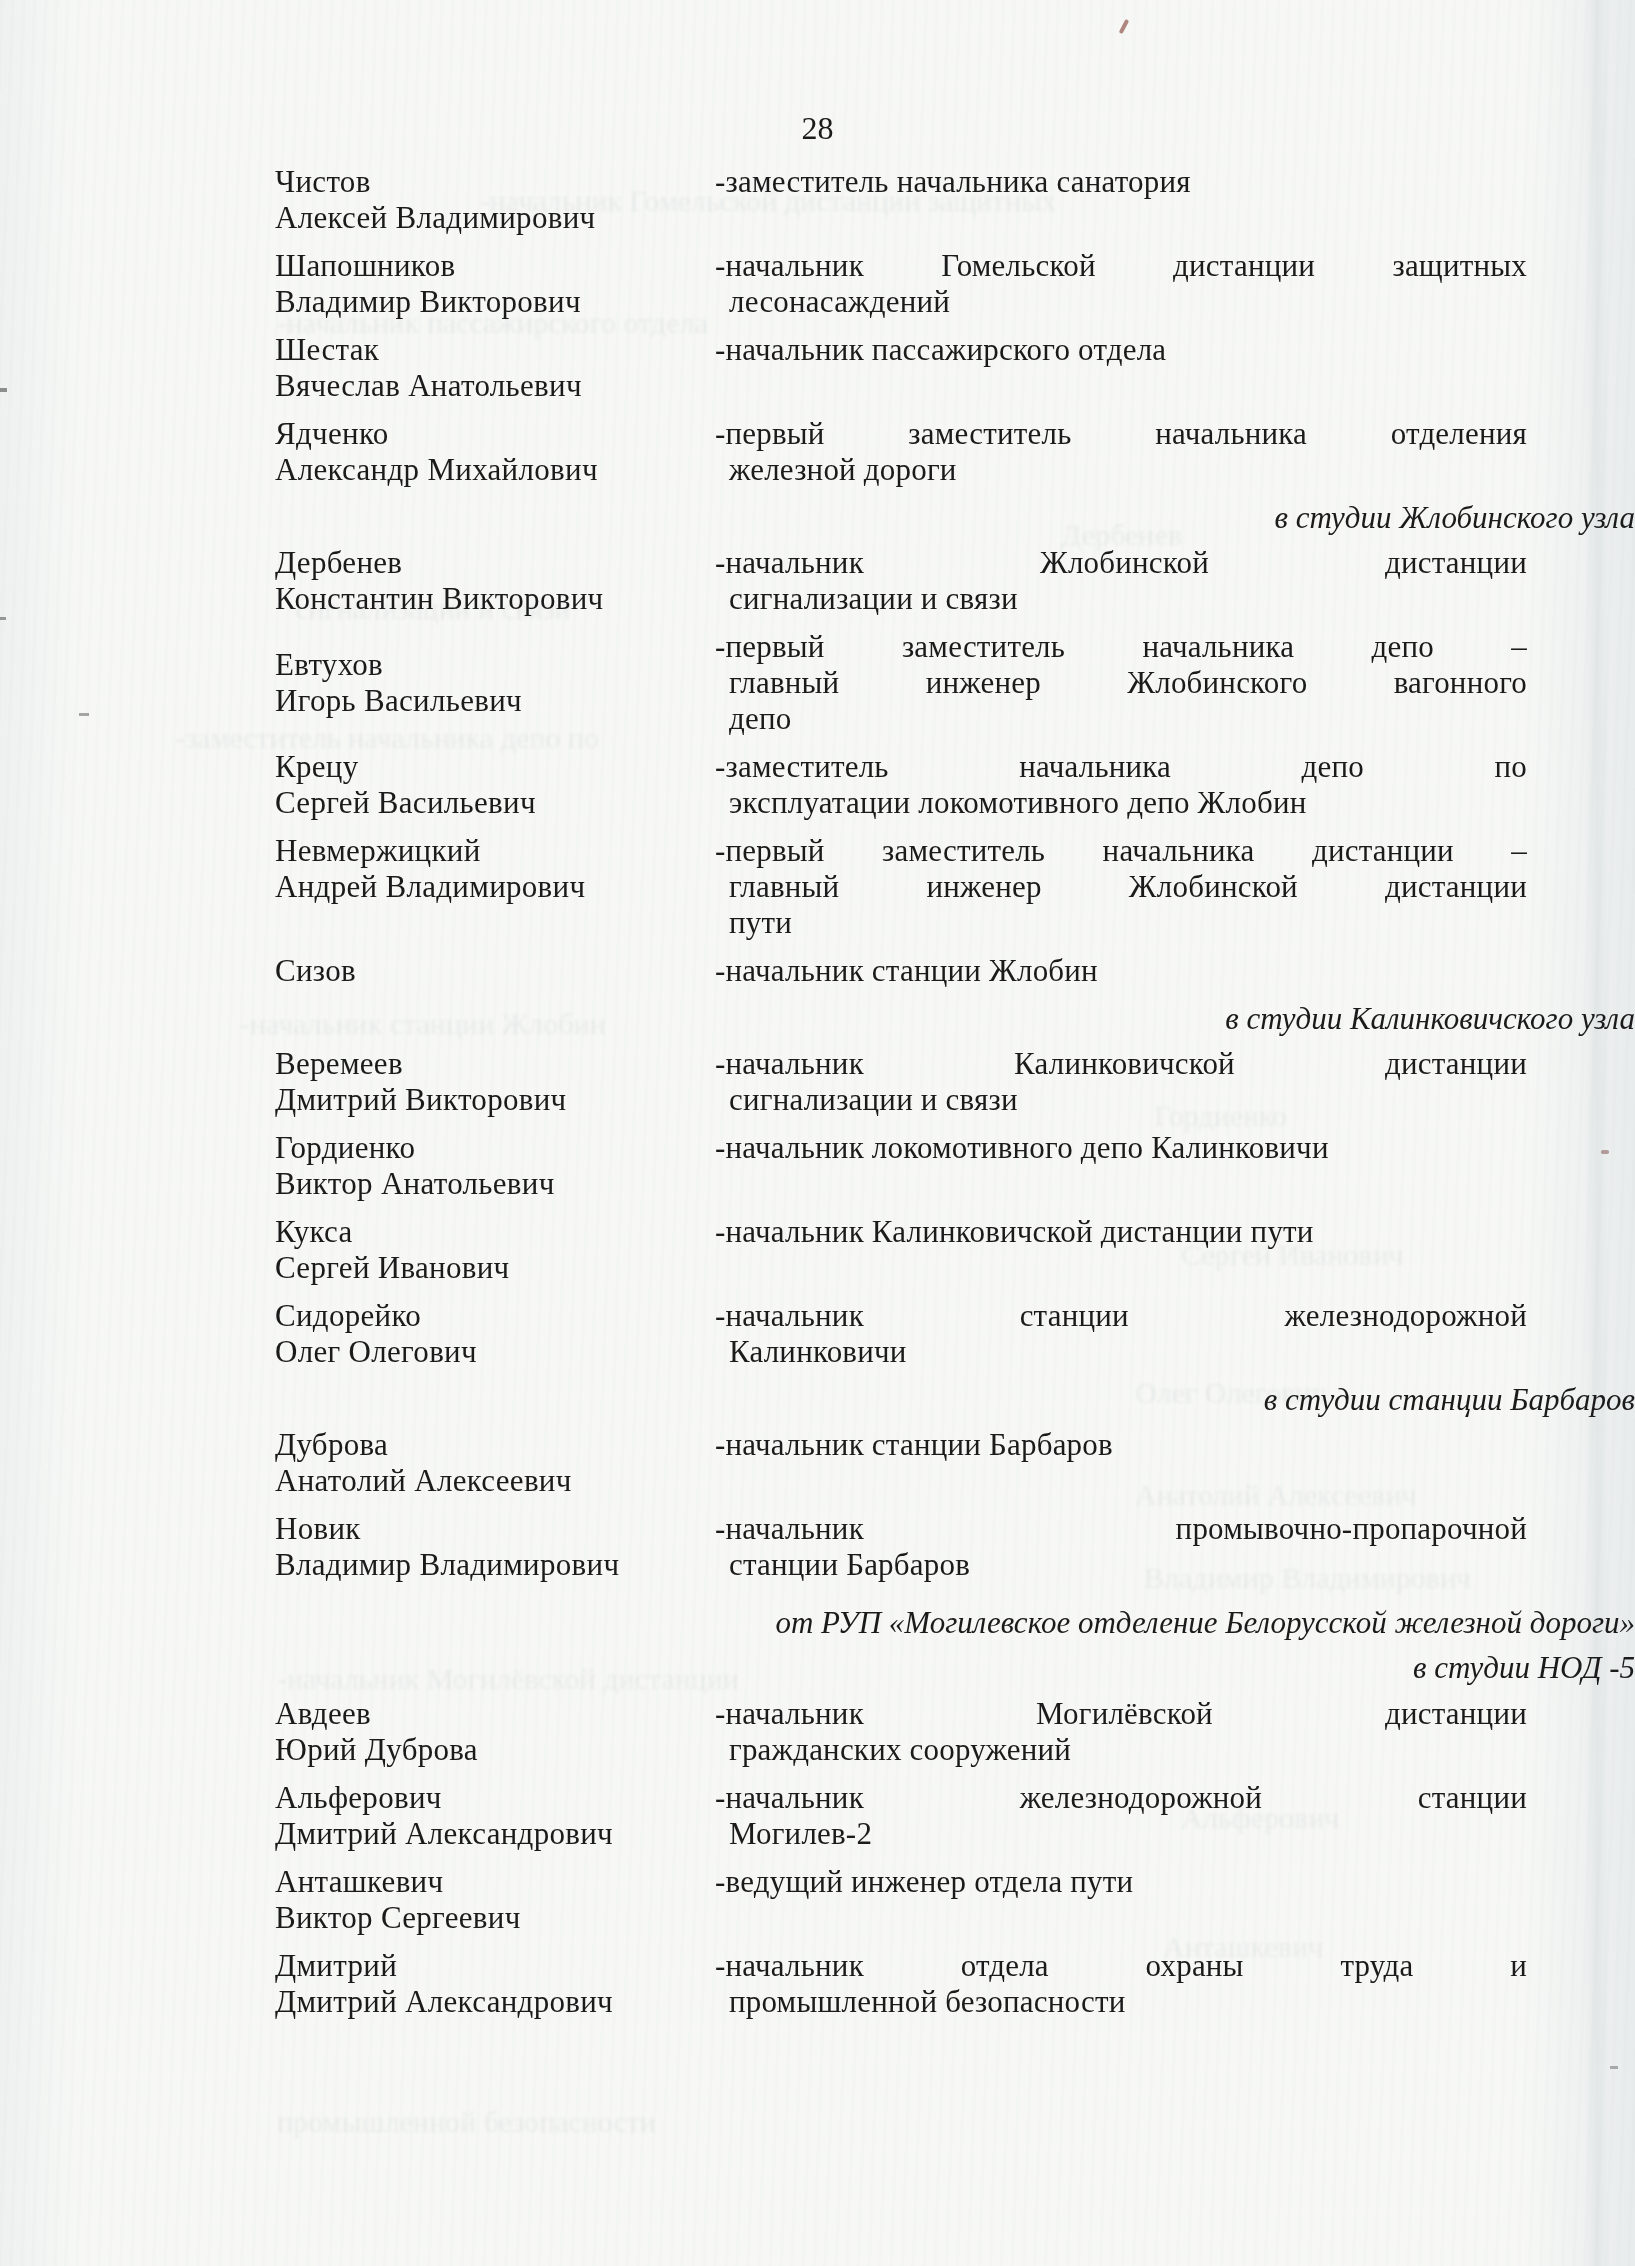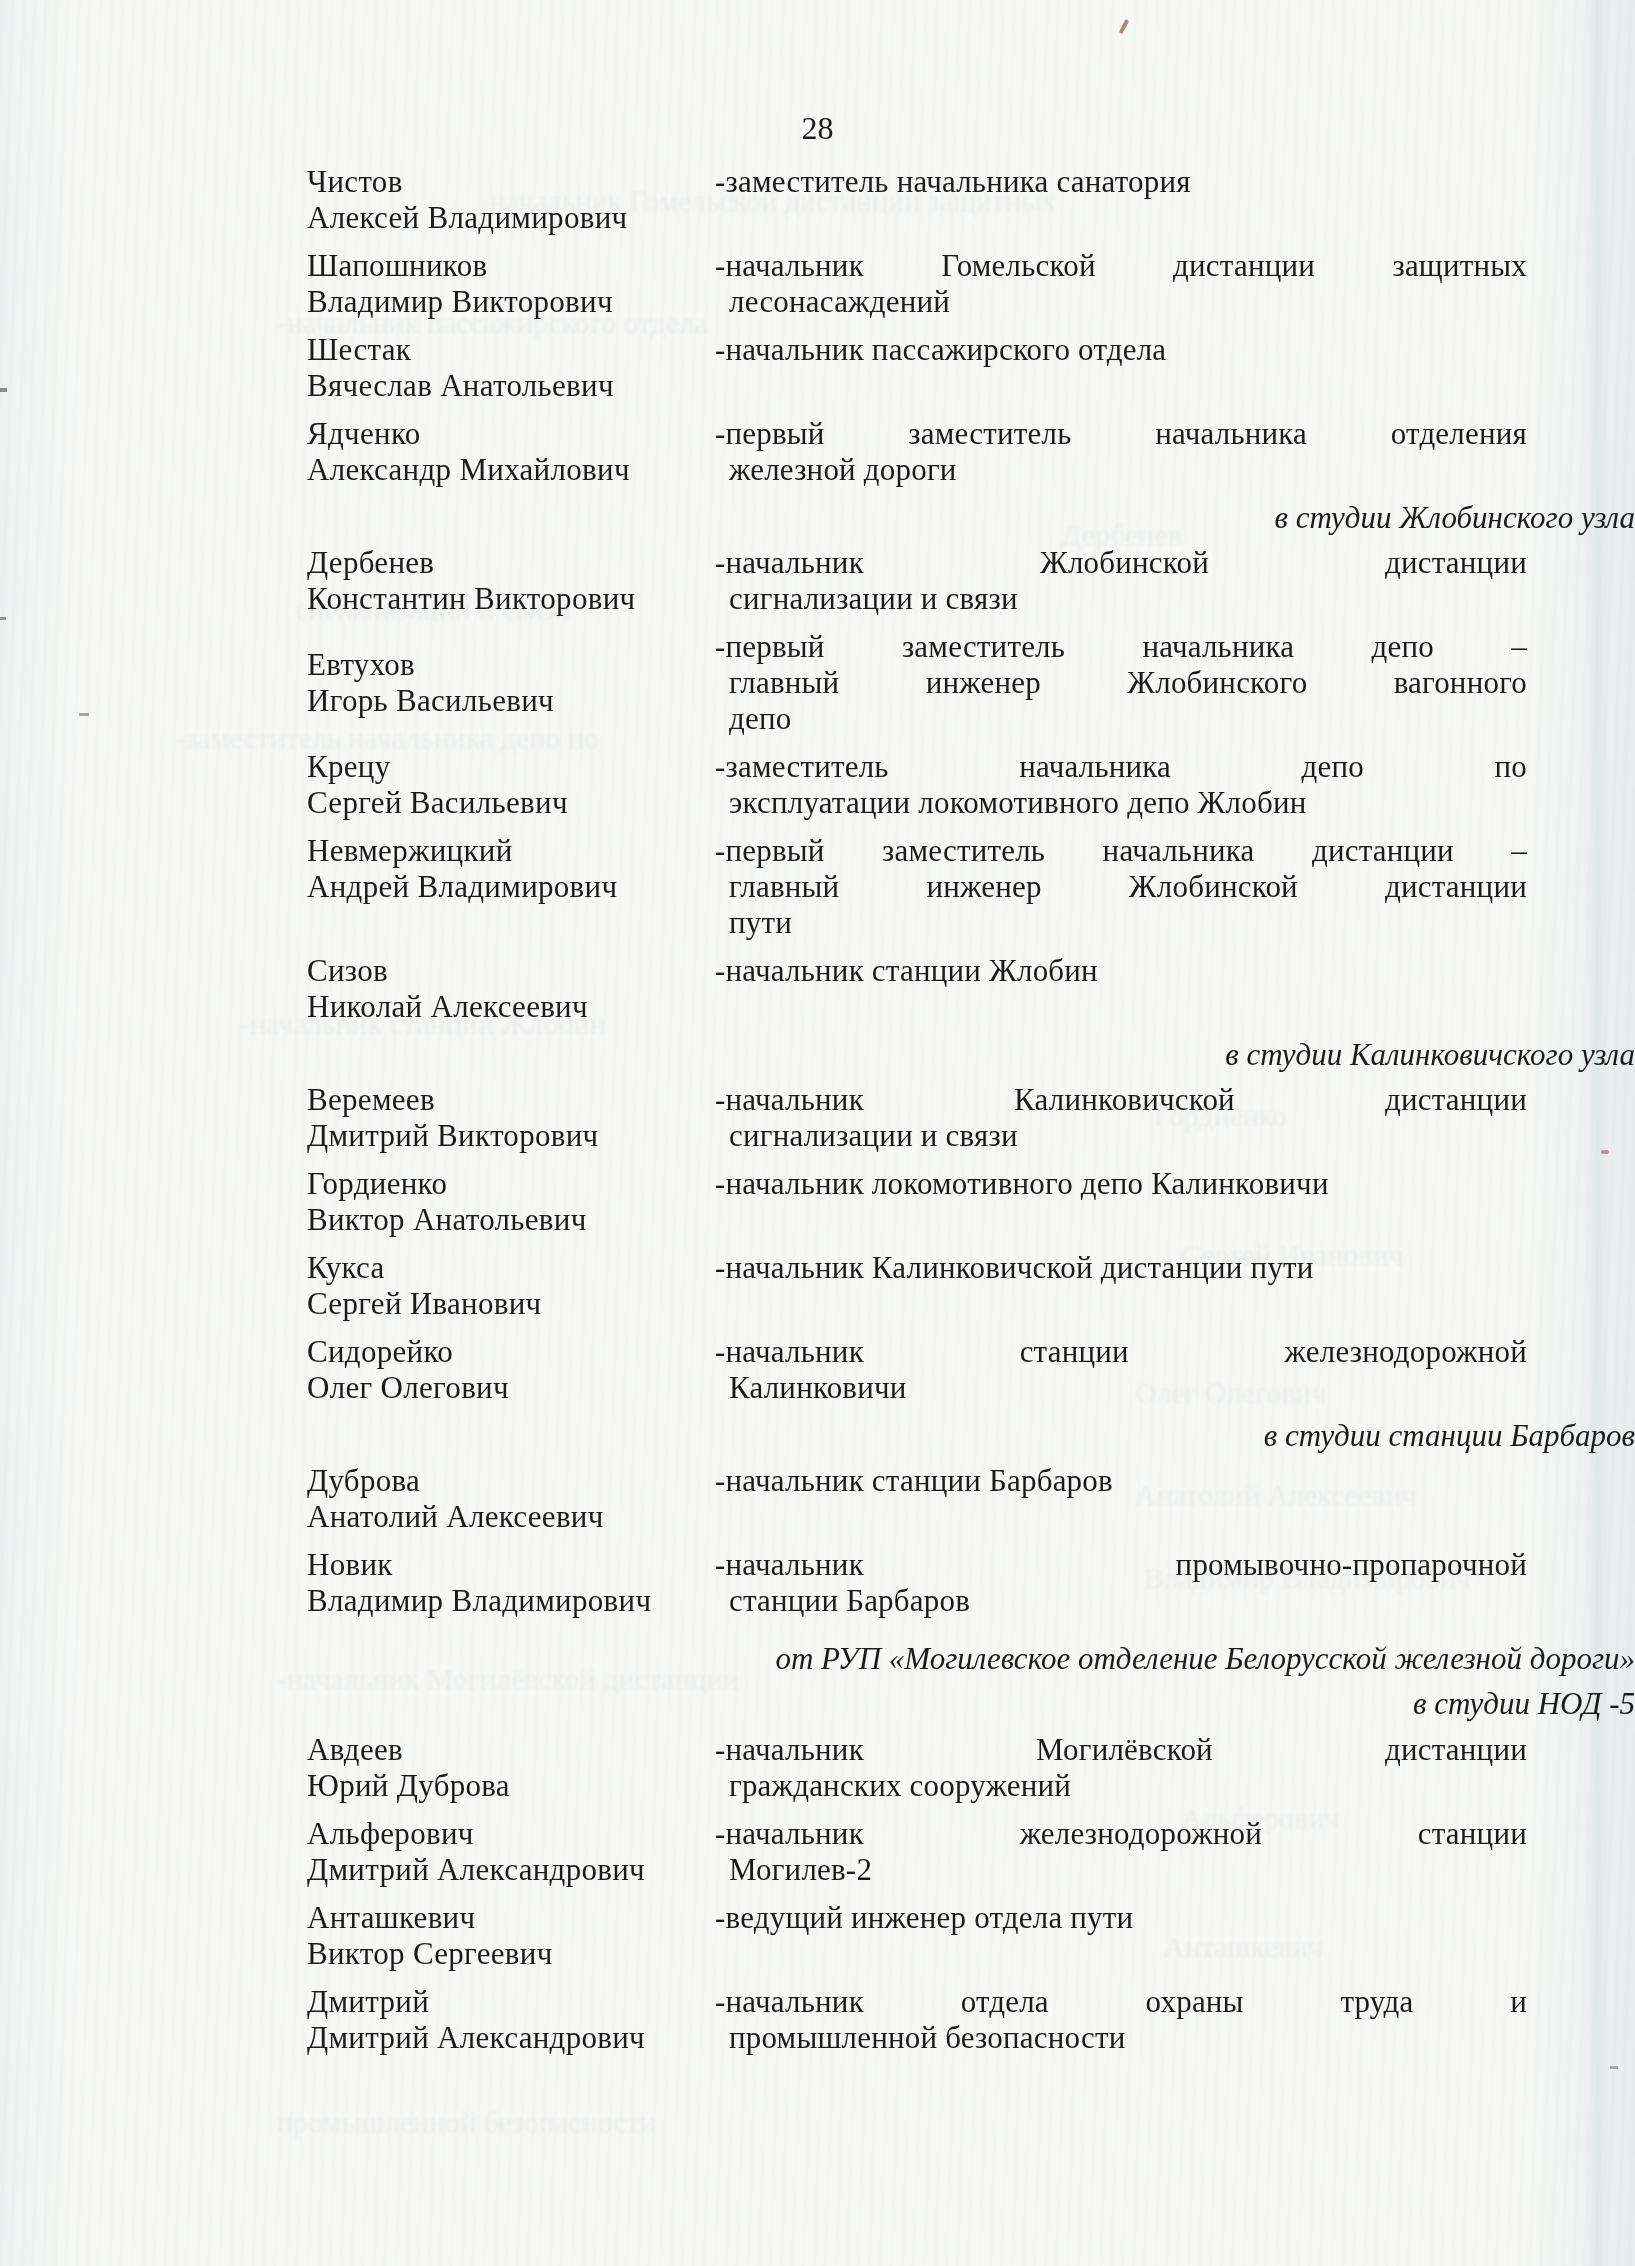--- a/index.html
+++ b/index.html
@@ -32,21 +32,21 @@
   }
   .roster{margin-top:16.6px;}
   .entry{
     display:grid;
     grid-template-columns:440px 812px;
     margin-left:275px;
     margin-bottom:12px;
   }
   .name{padding-right:18.5px;}
   .name.vshift{padding-top:18.5px;}
-  .nline{font-size:31px;line-height:36px;letter-spacing:0.3px;margin-left:32px;}
+  .nline{font-size:31px;line-height:36px;letter-spacing:0.3px;}
   .desc{padding-left:14px;}
   .dline{font-size:31px;line-height:36px;letter-spacing:0.2px;}
   .dline.first{text-indent:-14px;}
   .jl{text-align:justify;text-align-last:justify;}
   .heading{
     margin:9.2px 0 9.2px 240px;
     width:1395px;
     text-align:right;
     font-size:31px;line-height:36px;font-style:italic;
   }
@@ -189,21 +189,20 @@
         <div class="desc">
           <div class="dline first jl">-первый заместитель начальника дистанции –</div>
           <div class="dline jl">главный инженер Жлобинской дистанции</div>
           <div class="dline">пути</div>
         </div>
       </div>
 
       <div class="entry">
         <div class="name">
           <div class="nline">Сизов</div>
-          <div class="nline">Николай Алексеевич</div>
         </div>
         <div class="desc">
           <div class="dline first">-начальник станции Жлобин</div>
         </div>
       </div>
 
       <div class="heading">в студии Калинковичского узла</div>
 
       <div class="entry">
         <div class="name">

